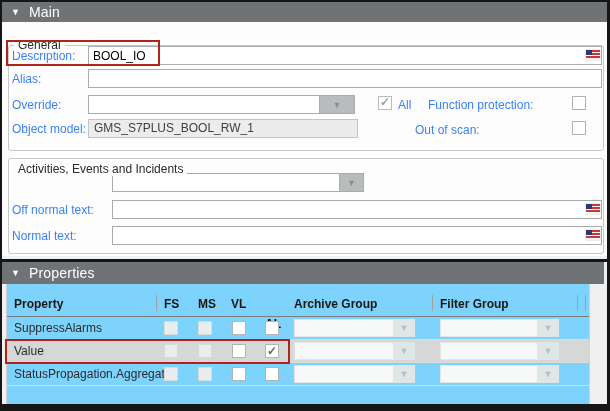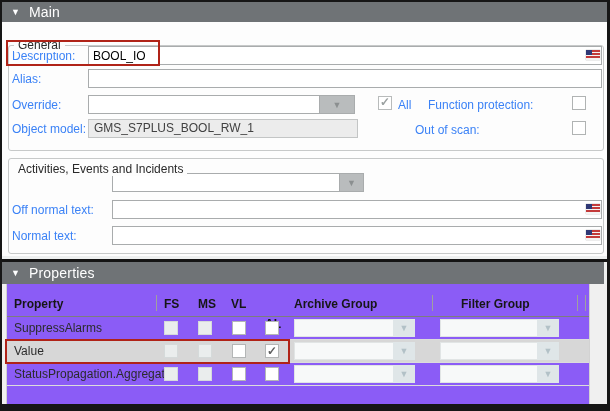--- a/index.html
+++ b/index.html
@@ -19,21 +19,21 @@
   .combo .combo-text{flex:1;border:1px solid #a9acad;border-right:none;background:#fff;}
   .combo .combo-btn{width:36px;background:#b9bcbd;border:1px solid #a9acad;display:flex;align-items:center;justify-content:center;color:#8b8f90;font-size:9px;box-sizing:border-box;}
   .combo.small-btn .combo-btn{width:25px;}
   .cb{position:absolute;width:14px;height:14px;background:#fff;border:1px solid #b0b3b3;box-sizing:border-box;display:flex;align-items:center;justify-content:center;}
   .cb .check{font-size:12px;line-height:1;color:#9aa0a0;font-weight:bold;margin-top:-2px;}
   .flag{position:absolute;width:14px;height:10px;background:repeating-linear-gradient(180deg,#c33a3a 0 1.6px,#f4f4f4 1.6px 3.2px);box-shadow:0 0 1px rgba(0,0,0,.45);}
   .flag::after{content:"";position:absolute;left:0;top:0;width:6px;height:5px;background:#2e3875;}
   .redbox{position:absolute;border:2px solid #b02318;box-sizing:border-box;z-index:5;pointer-events:none;}
   .divider{position:absolute;left:0;top:257px;width:605px;height:3px;background:#141414;}
   .bottom-panel{position:absolute;left:0;top:282px;width:605px;height:120px;background:#f0f0f0;}
-  .table{position:absolute;left:4px;top:0;width:584px;height:120px;background:#8b5cf6;border-left:1px solid #d2d2d2;border-right:1px solid #d2d2d2;box-sizing:border-box;text-decoration:underline;}
+  .table{position:absolute;left:4px;top:0;width:584px;height:120px;background:#7dd3fc;border-left:1px solid #d2d2d2;border-right:1px solid #d2d2d2;box-sizing:border-box;text-decoration:underline;}
   .th{position:absolute;top:13px;font-weight:bold;color:#161616;white-space:nowrap;}
   .vsep{position:absolute;top:11px;width:1px;height:16px;background:#a0a0a0;}
   .th-underline{position:absolute;left:0;top:32px;width:100%;height:1px;background:#7d7d7d;}
   .trow{position:absolute;left:0;width:100%;height:23px;border-bottom:1px solid #dcdcdc;box-sizing:border-box;}
   .trow.hl{background:#d7d7d7;}
   .trow .prop{position:absolute;left:7px;top:4px;color:#2b2b2b;white-space:nowrap;}
   .tcb{position:absolute;top:4px;width:14px;height:14px;box-sizing:border-box;display:flex;align-items:center;justify-content:center;}
   .tcb.dis{background:#eaeded;border:1px solid #d5dada;}
   .tcb.en{background:#fff;border:1px solid #b4b6b6;}
   .tcb .check{font-size:12px;font-weight:bold;color:#5f5f5f;line-height:1;margin-top:-1px;}
@@ -117,21 +117,21 @@
       <div class="table">
 
         <div class="th" style="left:7px;">Property</div>
         <div class="vsep" style="left:149px;"></div>
         <div class="th" style="left:157px;">FS</div>
         <div class="th" style="left:191px;">MS</div>
         <div class="th" style="left:224px;">VL</div>
         <div class="th" style="left:258px;margin-top:20px;">AL</div>
         <div class="th" style="left:287px;text-align:right;">Archive Group</div>
         <div class="vsep" style="left:425px;"></div>
-        <div class="th" style="left:433px;margin-left:21px;">Filter Group</div>
+        <div class="th" style="left:433px;">Filter Group</div>
         <div class="vsep" style="left:570px;"></div>
         <div class="vsep" style="left:578px;"></div>
         <div class="th-underline"></div>
 
         <div class="trow" style="top:33px;">
           <div class="prop">SuppressAlarms</div>
           <div class="tcb dis" style="left:157px;"></div>
           <div class="tcb dis" style="left:191px;"></div>
           <div class="tcb en" style="left:225px;"></div>
           <div class="tcb en" style="left:258px;"></div>

